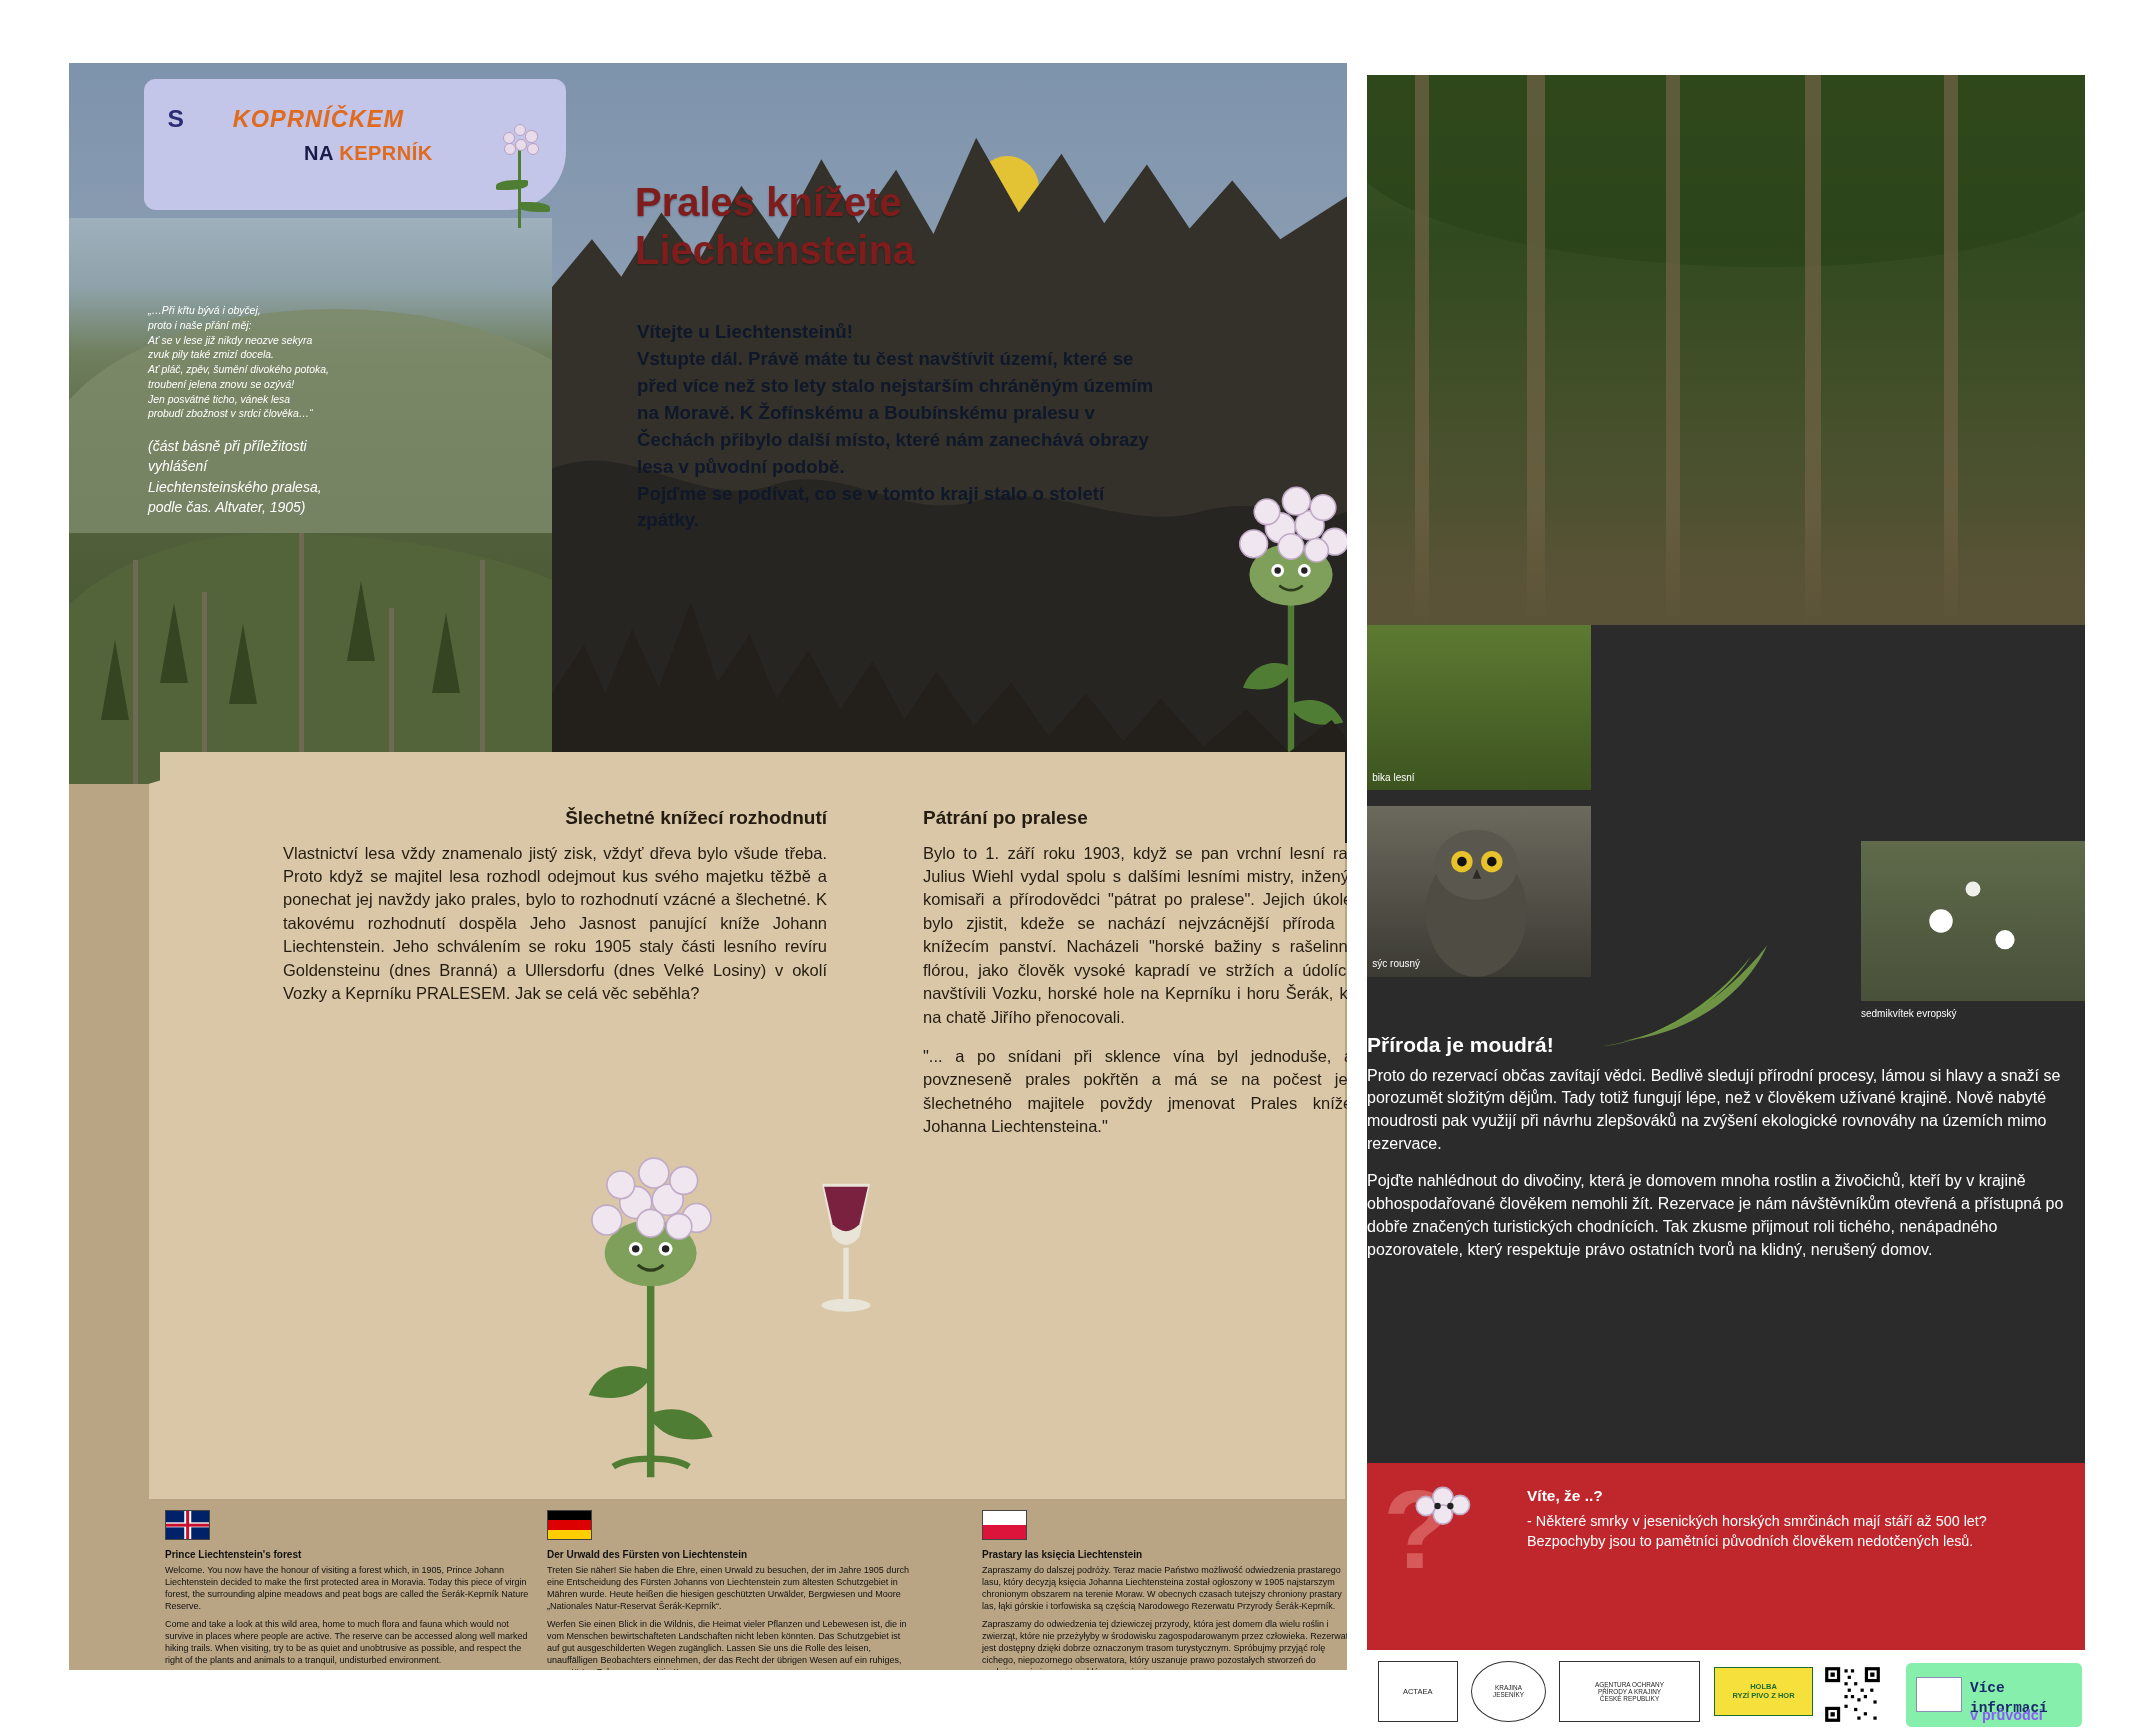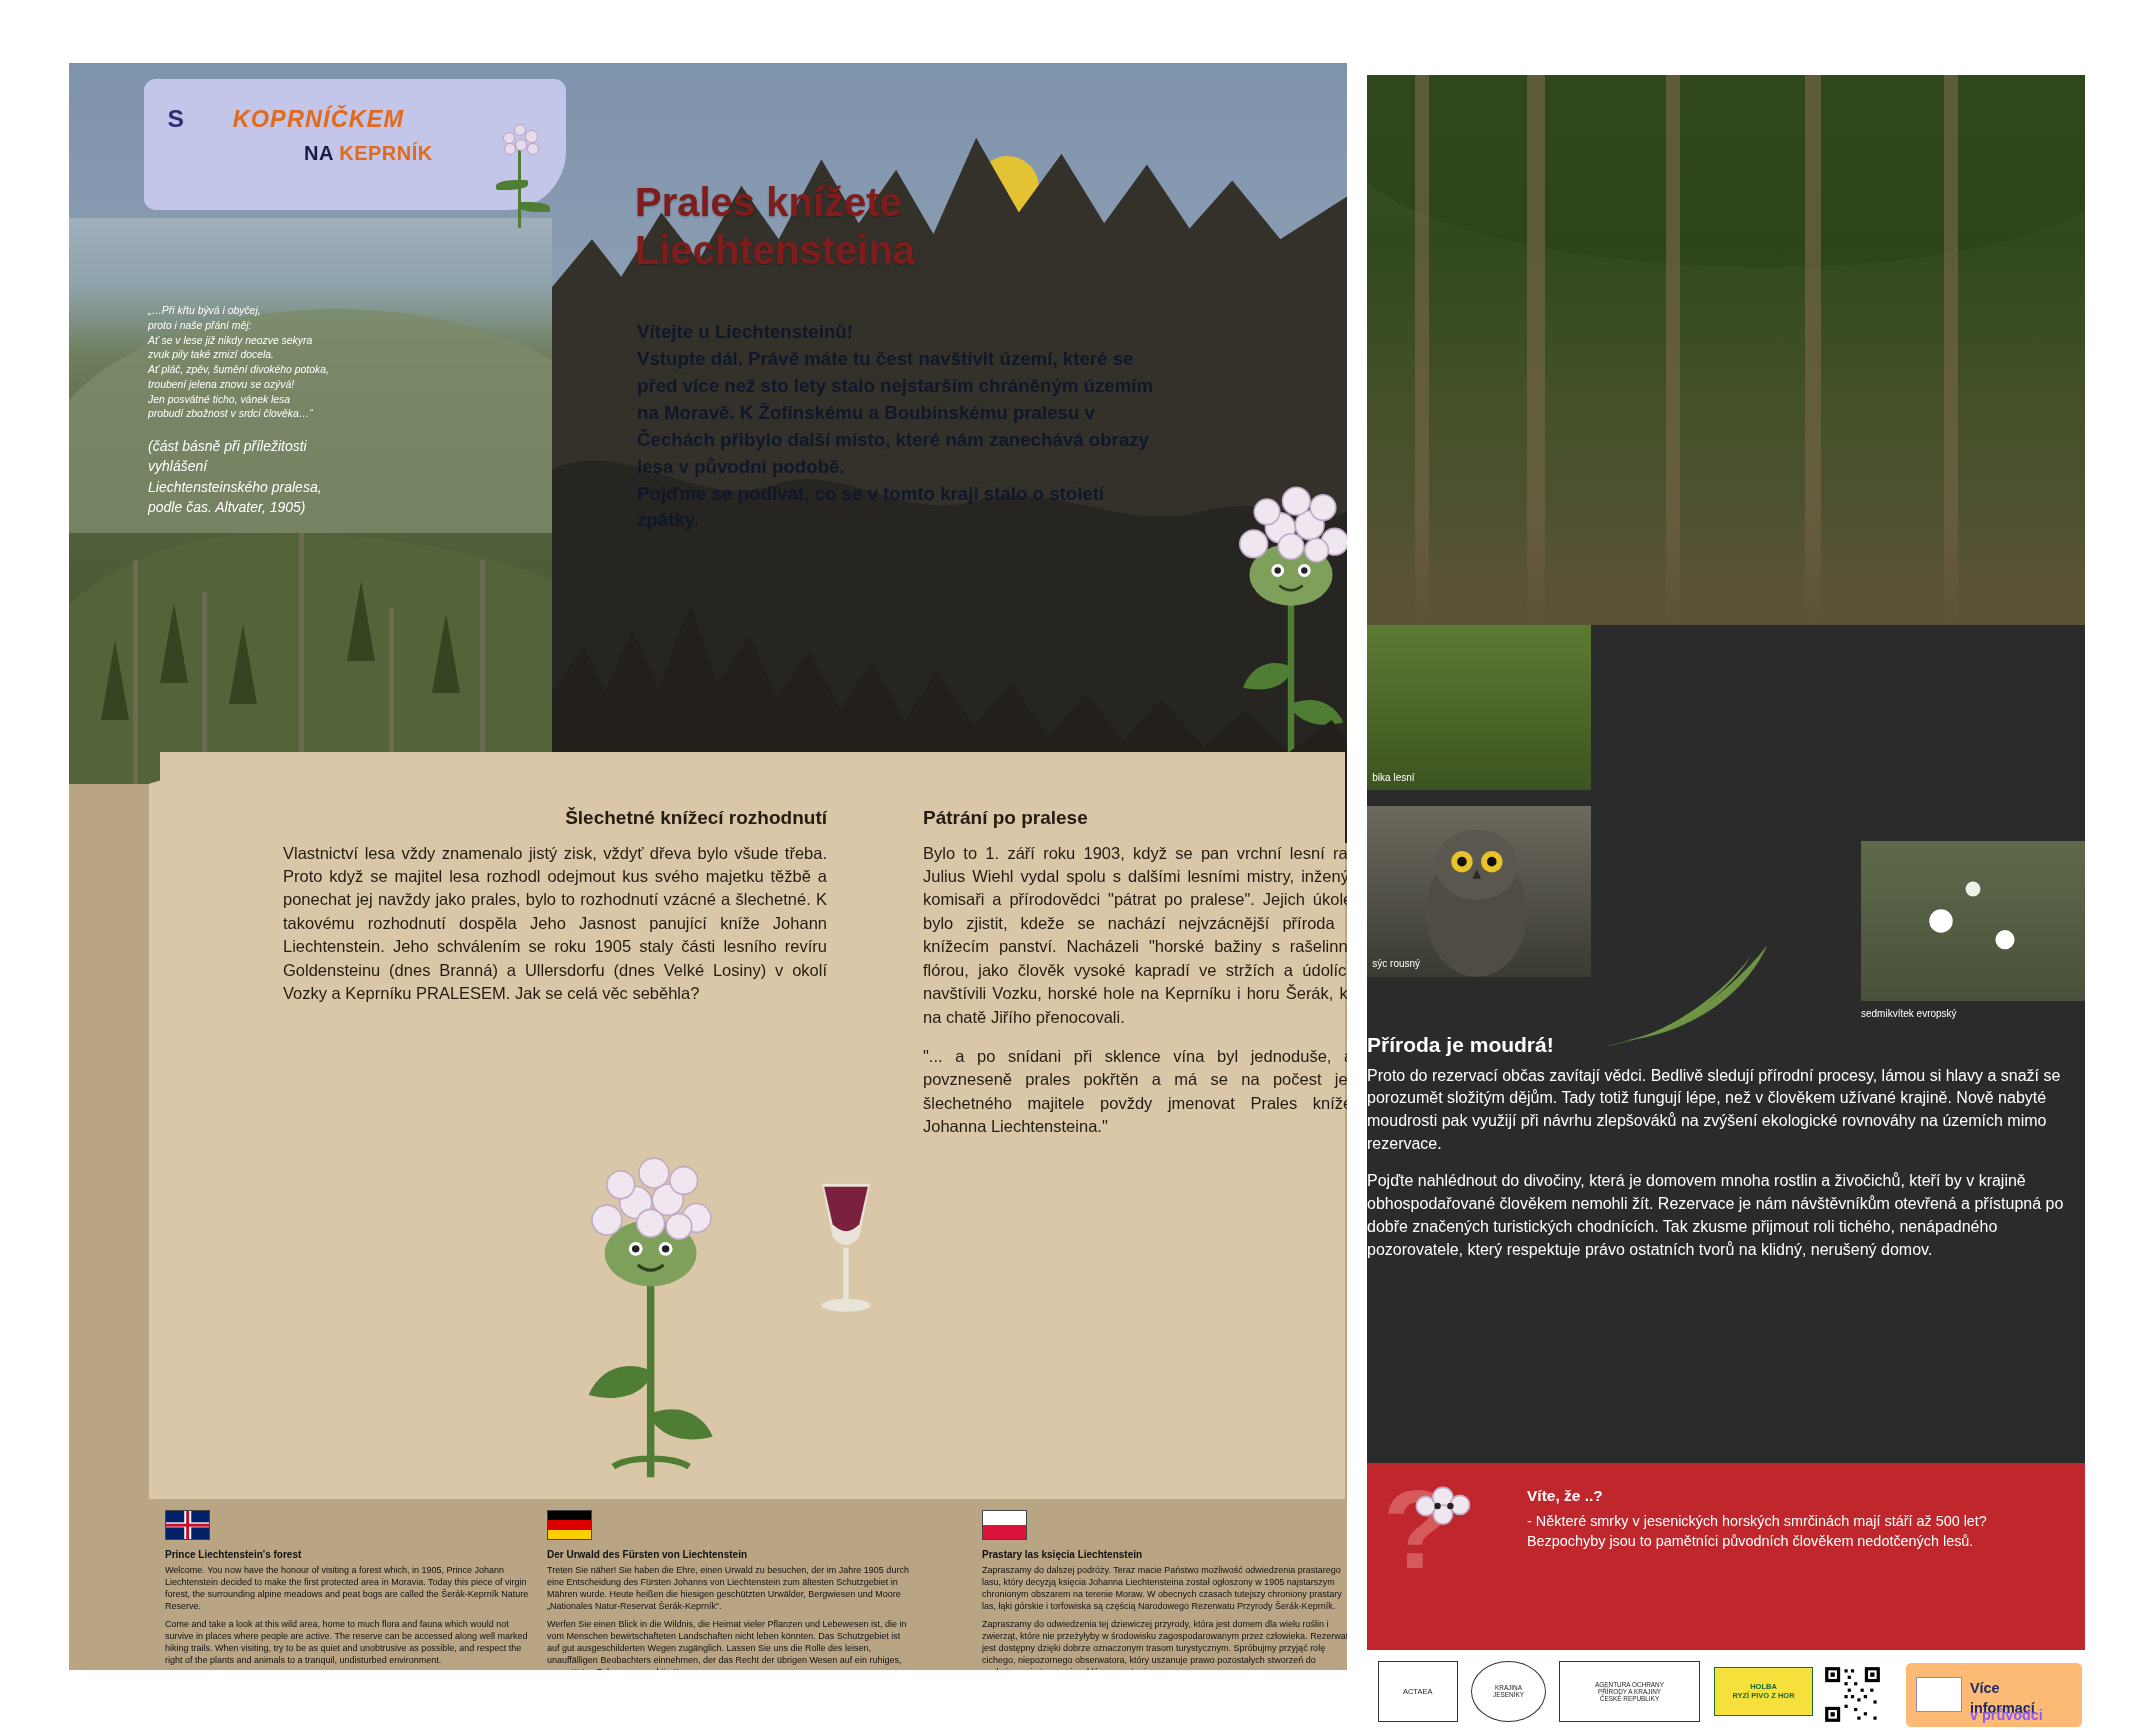--- a/index.html
+++ b/index.html
@@ -220,21 +220,21 @@
 
   .footer-white {
     position:absolute; left:0; top:1575px; width:718px; height:128px; background:#ffffff;
   }
   .logos { position:absolute; left:0; top:5.3px; width:718px; height:80px; }
   .lg { position:absolute; border:1.1px solid #333; background:#fff; display:flex;
         align-items:center; justify-content:center; font-size:7.5px; text-align:center; color:#222; }
   .qr { position:absolute; left:456px; top:9.6px; width:59px; height:59px; background:#fff; }
   .guide {
     position:absolute; left:539px; top:7.5px; width:176px; height:64px;
-    background:#fdba74; border-radius:5.3px;
+    background:#86efac; border-radius:5.3px;font-family:Liberation Mono, monospace;
   }
   .guide .bk { position:absolute; left:9.6px; top:14px; width:46px; height:35px; background:#fff; border:1.1px solid #8a8fb5; }
   .guide .t1 { position:absolute; left:64px; top:17px; font-size:14.4px; font-weight:700; color:#1b2a6b; }
   .guide .t2 { position:absolute; left:64px; top:37px; font-size:14.4px; font-weight:700; color:#1b2a6b; }
 </style>
 </head>
 <body>
 
 <div class="page">
 

